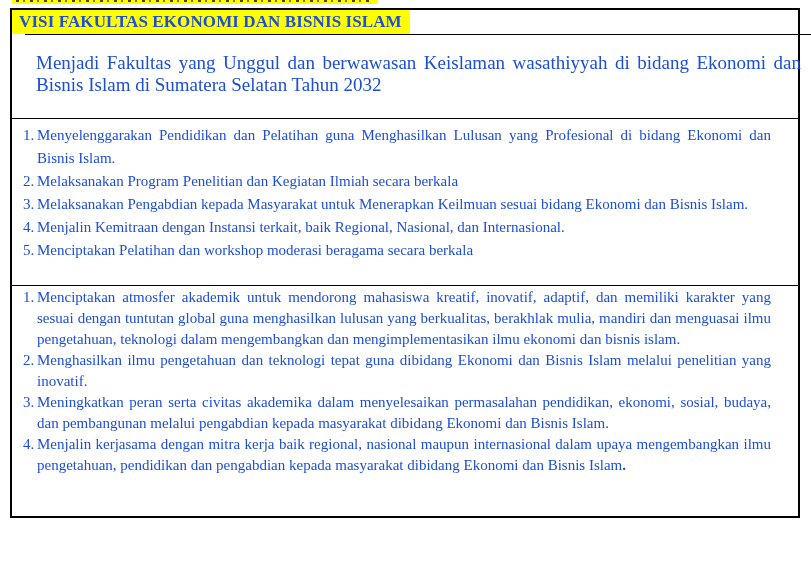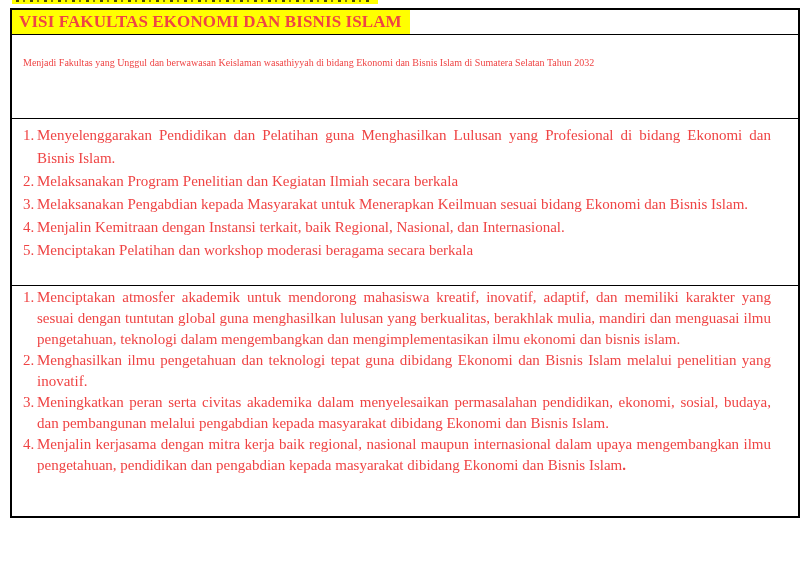--- a/index.html
+++ b/index.html
@@ -4,21 +4,21 @@
 <style>
   * { margin: 0; padding: 0; box-sizing: border-box; }
   html, body { background: #ffffff; }
   .canvas {
     position: relative;
     width: 811px;
     height: 577px;
     background: #ffffff;
     overflow: hidden;
     font-family: "Liberation Serif", "DejaVu Serif", serif;
-    color: #ef4444;
+    color: #1d4ed8;
   }
   
   .top-remnant {
     position: absolute;
     left: 12px; top: 0;
     width: 366px; height: 4px;
     background: #ffff00;
   }
   .top-remnant::before {
     content: "";
@@ -50,23 +50,24 @@
     font-size: 17px;
     line-height: 21px;
     padding: 1px 8px 2px 7px;
     letter-spacing: 0.1px;
     white-space: nowrap;
   }
   .row-body { overflow: hidden; }
   #visi-body {
     height: 84px;
     padding: 17px 10px 0 11px;
-    font-size: 10px;
+    font-size: 19px;
     line-height: 22px;
     text-align: justify;
+    margin-left: 13px;
   }
   .list { list-style: none; }
   .li { display: flex; align-items: flex-start; }
   .num {
     flex: 0 0 auto;
     width: 14px;
     margin-left: 11px;
     text-align: left;
   }
   .txt {

